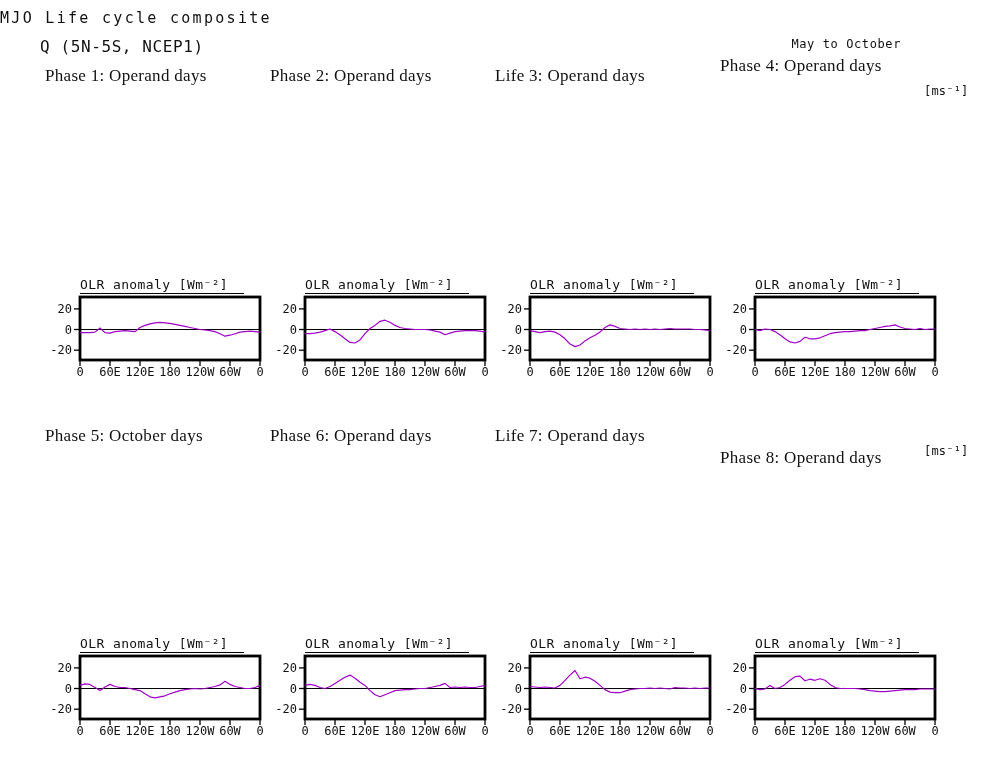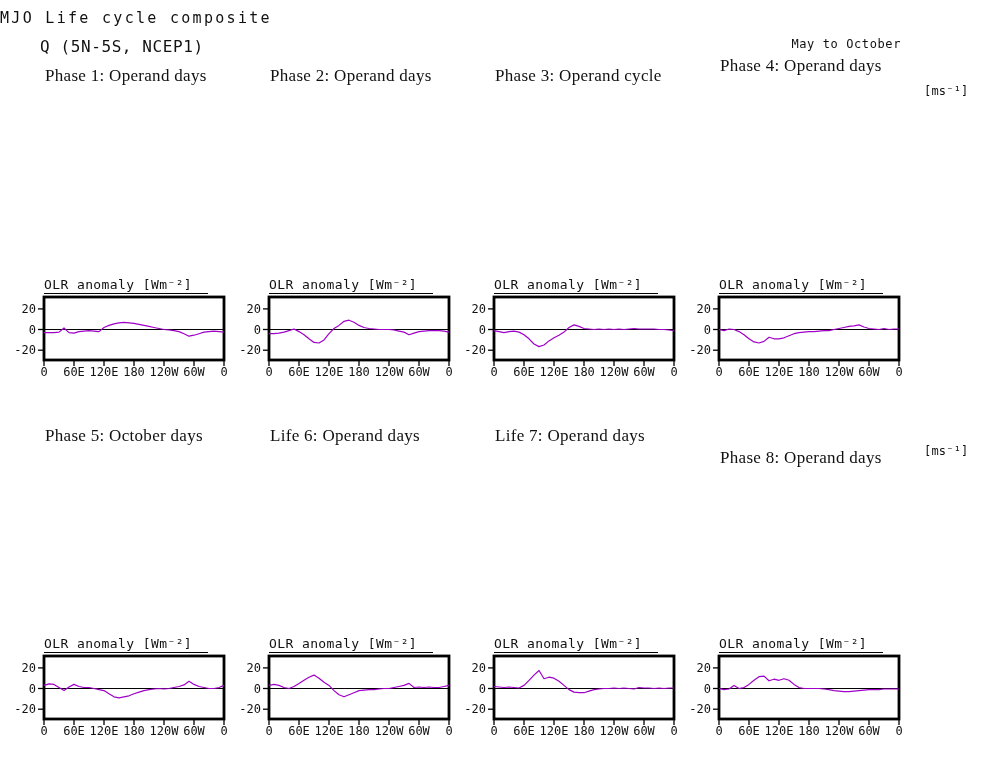--- a/index.html
+++ b/index.html
@@ -6,38 +6,38 @@
   #canvas{
     position:relative;width:990px;height:765px;background:#ffffff;overflow:hidden;
     font-family:"DejaVu Sans Mono","Liberation Mono",monospace;color:#111;
   }
   .main-title{position:absolute;left:0;right:0;top:9px;text-align:left;
     font-size:15px;letter-spacing:2.3px;white-space:nowrap;}
   .sub-left{position:absolute;left:40px;top:37px;font-size:16px;letter-spacing:0.6px;white-space:nowrap;}
   .sub-right{position:absolute;right:89px;top:37px;font-size:12px;letter-spacing:0.6px;white-space:nowrap;}
   .phase-label{position:absolute;font-size:17px;letter-spacing:0.3px;white-space:nowrap;font-family:Liberation Serif, serif;}
   .unit-label{position:absolute;left:924px;font-size:12px;letter-spacing:0.2px;white-space:nowrap;}
-  .chart{position:absolute;width:220px;height:104px;}
+  .chart{position:absolute;width:220px;height:104px;margin-left:36px;}
   .chart-title{position:absolute;left:34px;top:0;width:164px;height:16px;line-height:15px;
     font-size:13px;letter-spacing:0.4px;border-bottom:1px solid #000;white-space:nowrap;overflow:visible;}
   .plot{position:absolute;left:0;top:0;width:220px;height:104px;}
   .plot text{font-family:"DejaVu Sans Mono","Liberation Mono",monospace;font-size:12px;fill:#111;}
 </style>
 </head>
 <body>
 
 <div id="canvas">
 
   <div class="main-title">MJO Life cycle composite</div>
   <div class="sub-left">Q (5N-5S, NCEP1)</div>
   <div class="sub-right">May to October</div>
 
   <div class="phase-label" style="left:45px;top:66px">Phase 1: Operand days</div>
   <div class="phase-label" style="left:270px;top:66px">Phase 2: Operand days</div>
-  <div class="phase-label" style="left:495px;top:66px">Phase 3: Operand cycle</div>
+  <div class="phase-label" style="left:495px;top:66px">Life 3: Operand days</div>
   <div class="phase-label" style="left:720px;top:56px">Phase 4: Operand days</div>
   <div class="unit-label" style="top:84px">[ms⁻¹]</div>
 
   <div class="chart" style="left:10px;top:277px">
     <div class="chart-title">OLR anomaly [Wm⁻²]</div>
     <svg class="plot" viewBox="0 0 220 104">
         <line x1="34" x2="214" y1="52.5" y2="52.5" stroke="#000" stroke-width="1"></line>
         <line x1="28" x2="33" y1="31.9" y2="31.9" stroke="#000" stroke-width="1.3"></line>
         <text x="26" y="35.9" text-anchor="end">20</text>
         <line x1="28" x2="33" y1="52.5" y2="52.5" stroke="#000" stroke-width="1.3"></line>
@@ -141,21 +141,21 @@
         <line x1="184.0" x2="184.0" y1="84" y2="89" stroke="#000" stroke-width="1.3"></line>
         <text x="184.0" y="99" text-anchor="middle">60W</text>
         <line x1="214.0" x2="214.0" y1="84" y2="89" stroke="#000" stroke-width="1.3"></line>
         <text x="214.0" y="99" text-anchor="middle">0</text>
         <rect x="34" y="20" width="180" height="63" fill="none" stroke="#000" stroke-width="2.8"></rect>
         <polyline points="34.0,52.5 39.0,53.6 44.0,52.0 49.0,52.5 54.0,54.6 59.0,57.7 64.0,61.8 69.0,64.9 74.0,66.0 79.0,64.4 84.0,60.3 89.0,61.8 94.0,61.8 99.0,60.8 104.0,58.7 109.0,56.7 114.0,55.6 119.0,55.1 124.0,54.6 129.0,54.6 134.0,54.1 139.0,53.6 144.0,53.6 149.0,52.5 154.0,51.5 159.0,50.5 164.0,49.4 169.0,48.9 174.0,47.9 179.0,50.0 184.0,51.5 189.0,52.0 194.0,52.5 199.0,51.5 204.0,52.5 209.0,52.0 214.0,52.0" fill="none" stroke="#A000C8" stroke-width="1.2" stroke-linejoin="round"></polyline>
       </svg>
   </div>
 
   <div class="phase-label" style="left:45px;top:426px">Phase 5: October days</div>
-  <div class="phase-label" style="left:270px;top:426px">Life 6: Operand days</div>
+  <div class="phase-label" style="left:270px;top:426px">Phase 6: Operand days</div>
   <div class="phase-label" style="left:495px;top:426px">Life 7: Operand days</div>
   <div class="phase-label" style="left:720px;top:448px">Phase 8: Operand days</div>
   <div class="unit-label" style="top:444px">[ms⁻¹]</div>
 
   <div class="chart" style="left:10px;top:636px">
     <div class="chart-title">OLR anomaly [Wm⁻²]</div>
     <svg class="plot" viewBox="0 0 220 104">
         <line x1="34" x2="214" y1="52.5" y2="52.5" stroke="#000" stroke-width="1"></line>
         <line x1="28" x2="33" y1="31.9" y2="31.9" stroke="#000" stroke-width="1.3"></line>
         <text x="26" y="35.9" text-anchor="end">20</text>

